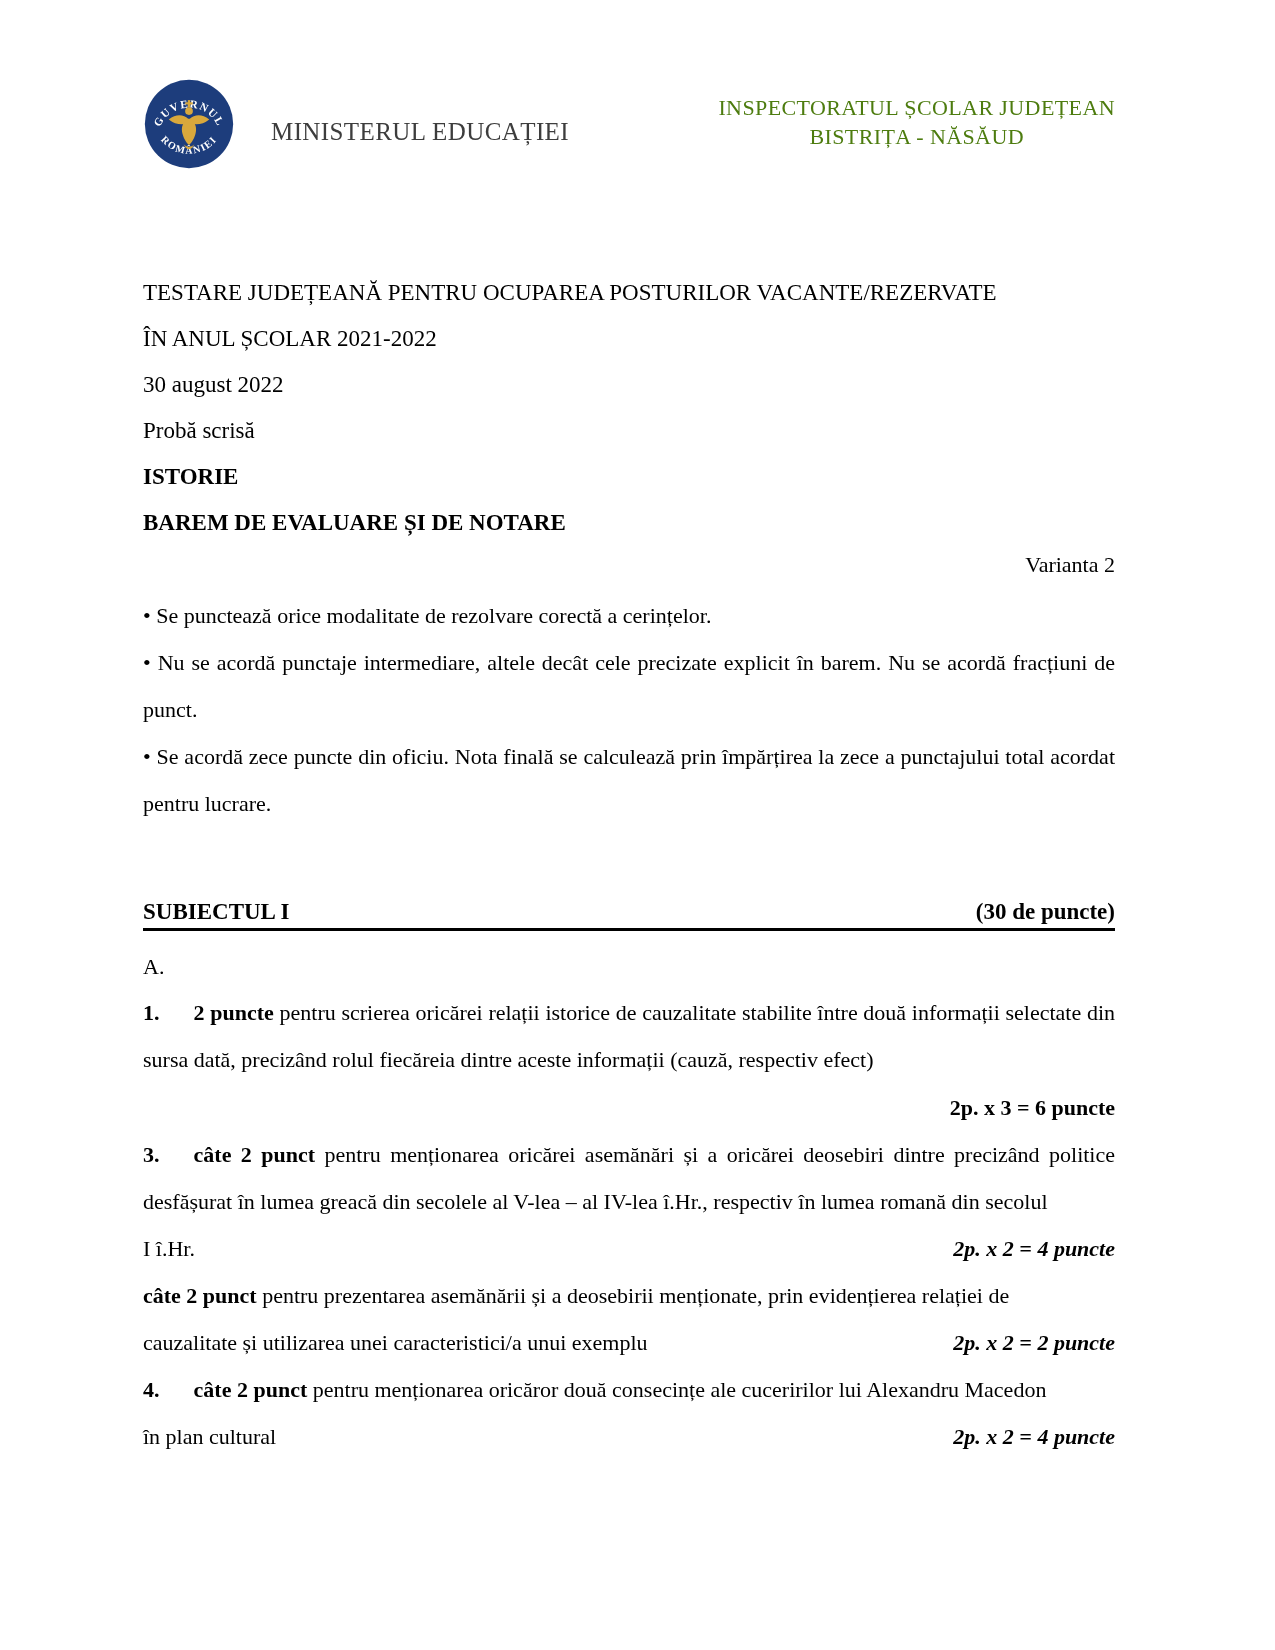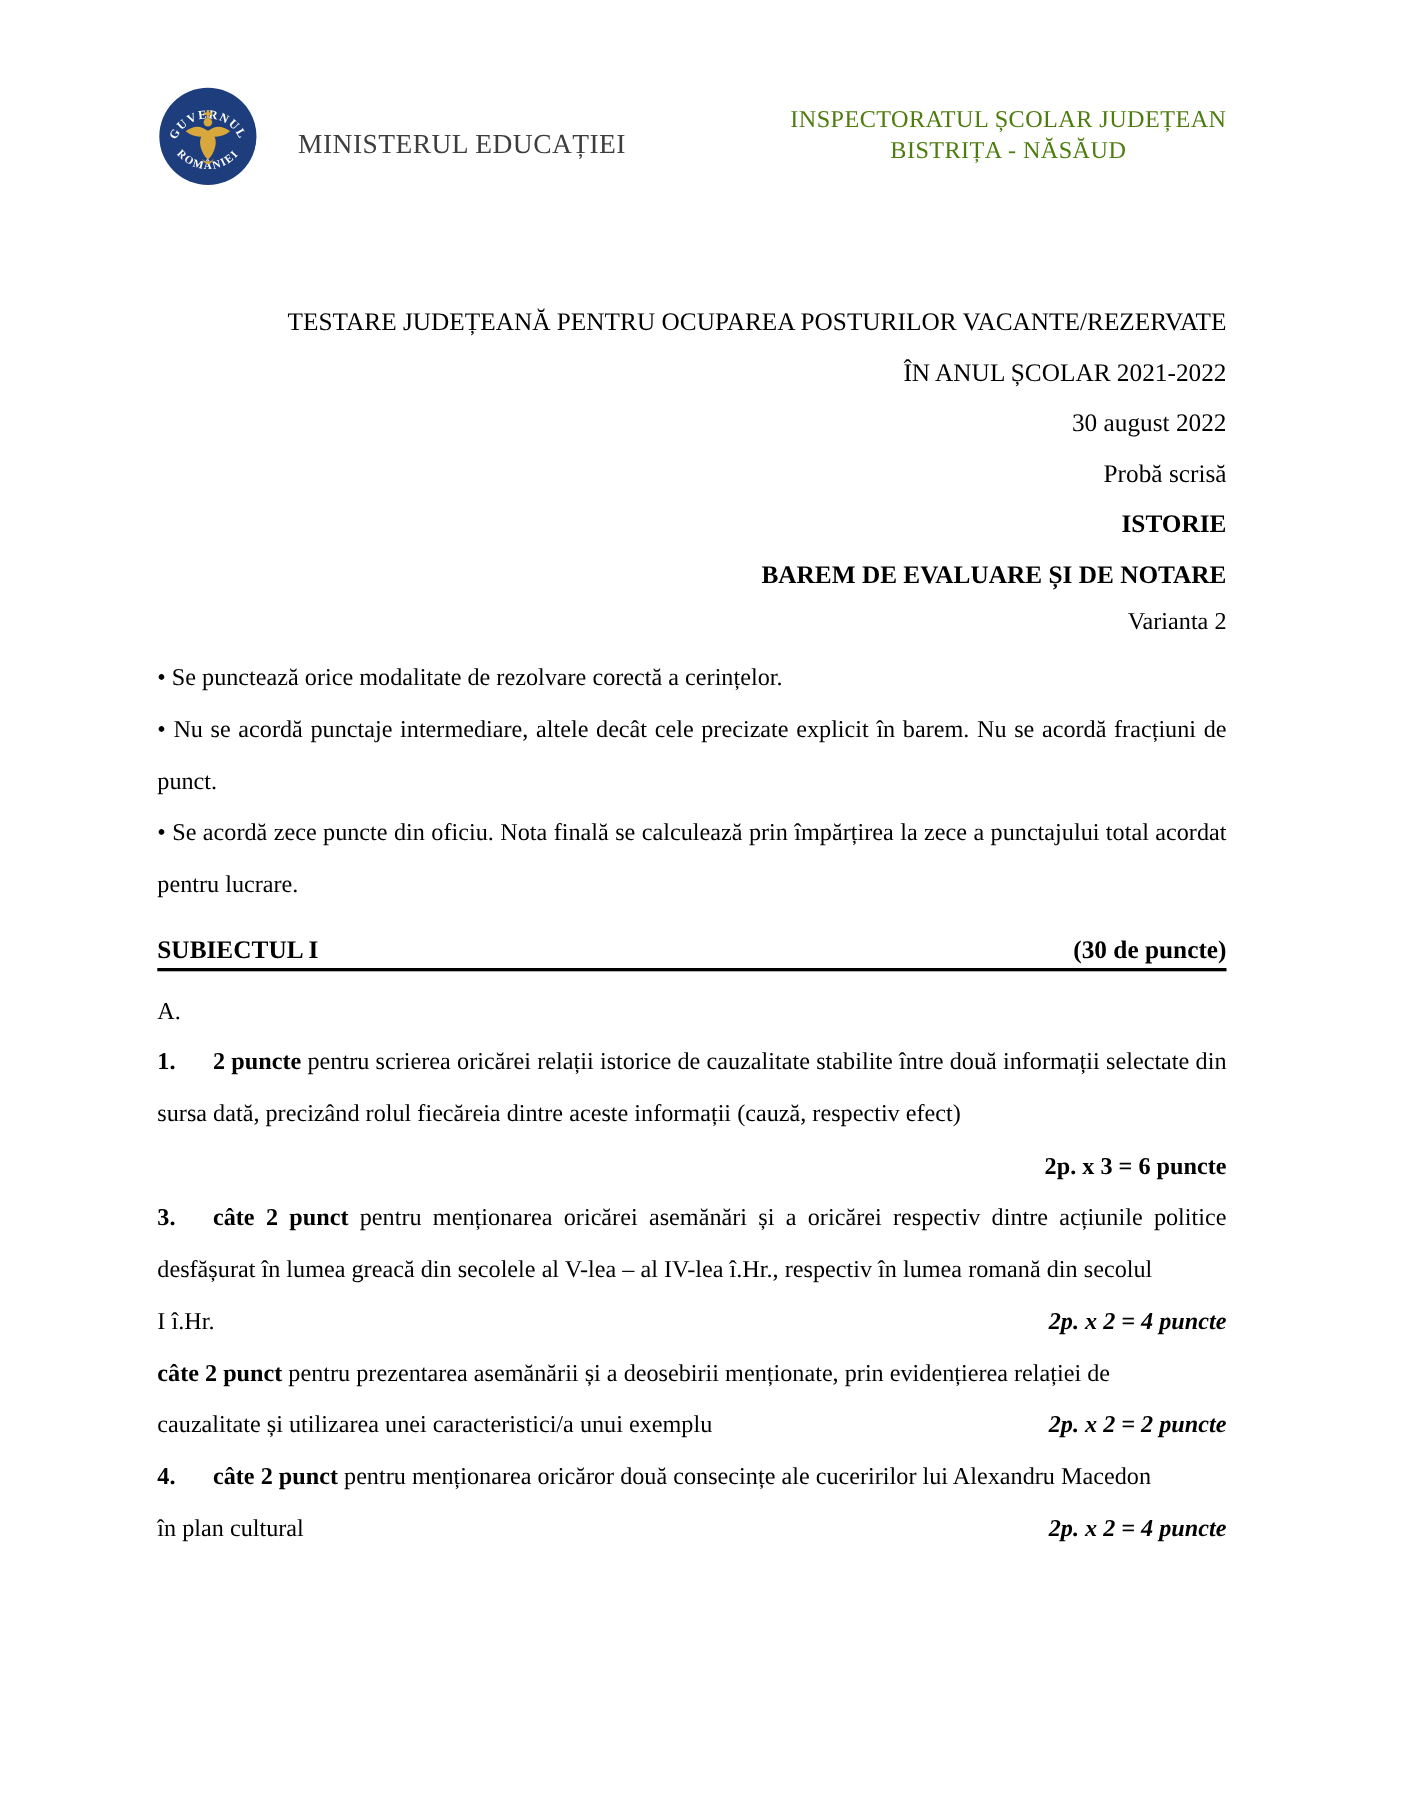--- a/index.html
+++ b/index.html
@@ -31,42 +31,42 @@
     font-size: 22px;
     color: #4d7c0f;
     margin-top: 16px;
     line-height: 1.3;
     letter-spacing: 0.4px;
   }
 
   
   .title-block {
     margin-top: 100px;
-    text-align: right;
+    text-align: left;
     font-size: 23px;
     line-height: 2.0;
   }
   .title-block .bold { font-weight: bold; }
   .variant-line {
     text-align: right;
     font-size: 22px;
     margin-top: 6px;
   }
 
   
   .notes {
     margin-top: 14px;
     font-size: 22px;
     line-height: 2.14;
     text-align: justify;
   }
 
   
   .section-heading {
-    margin-top: 24px;
+    margin-top: 72px;
     display: flex;
     justify-content: space-between;
     align-items: flex-end;
     font-size: 23px;
     font-weight: bold;
     border-bottom: 3px solid #000;
     padding-bottom: 3px;
   }
   .part-label {
     font-size: 22px;
@@ -157,21 +157,21 @@
 
     <div>
       <p class="item-body"><span class="item-num">1.</span><span class="bold">2 puncte</span><span> pentru scrierea oricărei relații istorice de cauzalitate stabilite între două informații selectate din sursa dată, precizând rolul fiecăreia dintre aceste informații (cauză, respectiv efect)</span></p>
     </div>
 
     <div>
       <div class="score-own-line">2p. x 3 = 6 puncte</div>
     </div>
 
     <div>
-      <p class="item-body"><span class="item-num">3.</span><span class="bold">câte 2 punct</span><span> pentru menționarea oricărei asemănări și a oricărei respectiv dintre acțiunile politice desfășurat în lumea greacă din secolele al V-lea – al IV-lea î.Hr., respectiv în lumea romană din secolul</span></p>
+      <p class="item-body"><span class="item-num">3.</span><span class="bold">câte 2 punct</span><span> pentru menționarea oricărei asemănări și a oricărei deosebiri dintre precizând politice desfășurat în lumea greacă din secolele al V-lea – al IV-lea î.Hr., respectiv în lumea romană din secolul</span></p>
       <div class="tail-line">
         <span>I î.Hr.</span>
         <span class="score">2p. x 2 = 4 puncte</span>
       </div>
     </div>
 
     <div>
       <p class="item-body"><span class="bold">câte 2 punct</span><span> pentru prezentarea asemănării și a deosebirii menționate, prin evidențierea relației de</span></p>
       <div class="tail-line">
         <span>cauzalitate și utilizarea unei caracteristici/a unui exemplu</span>

